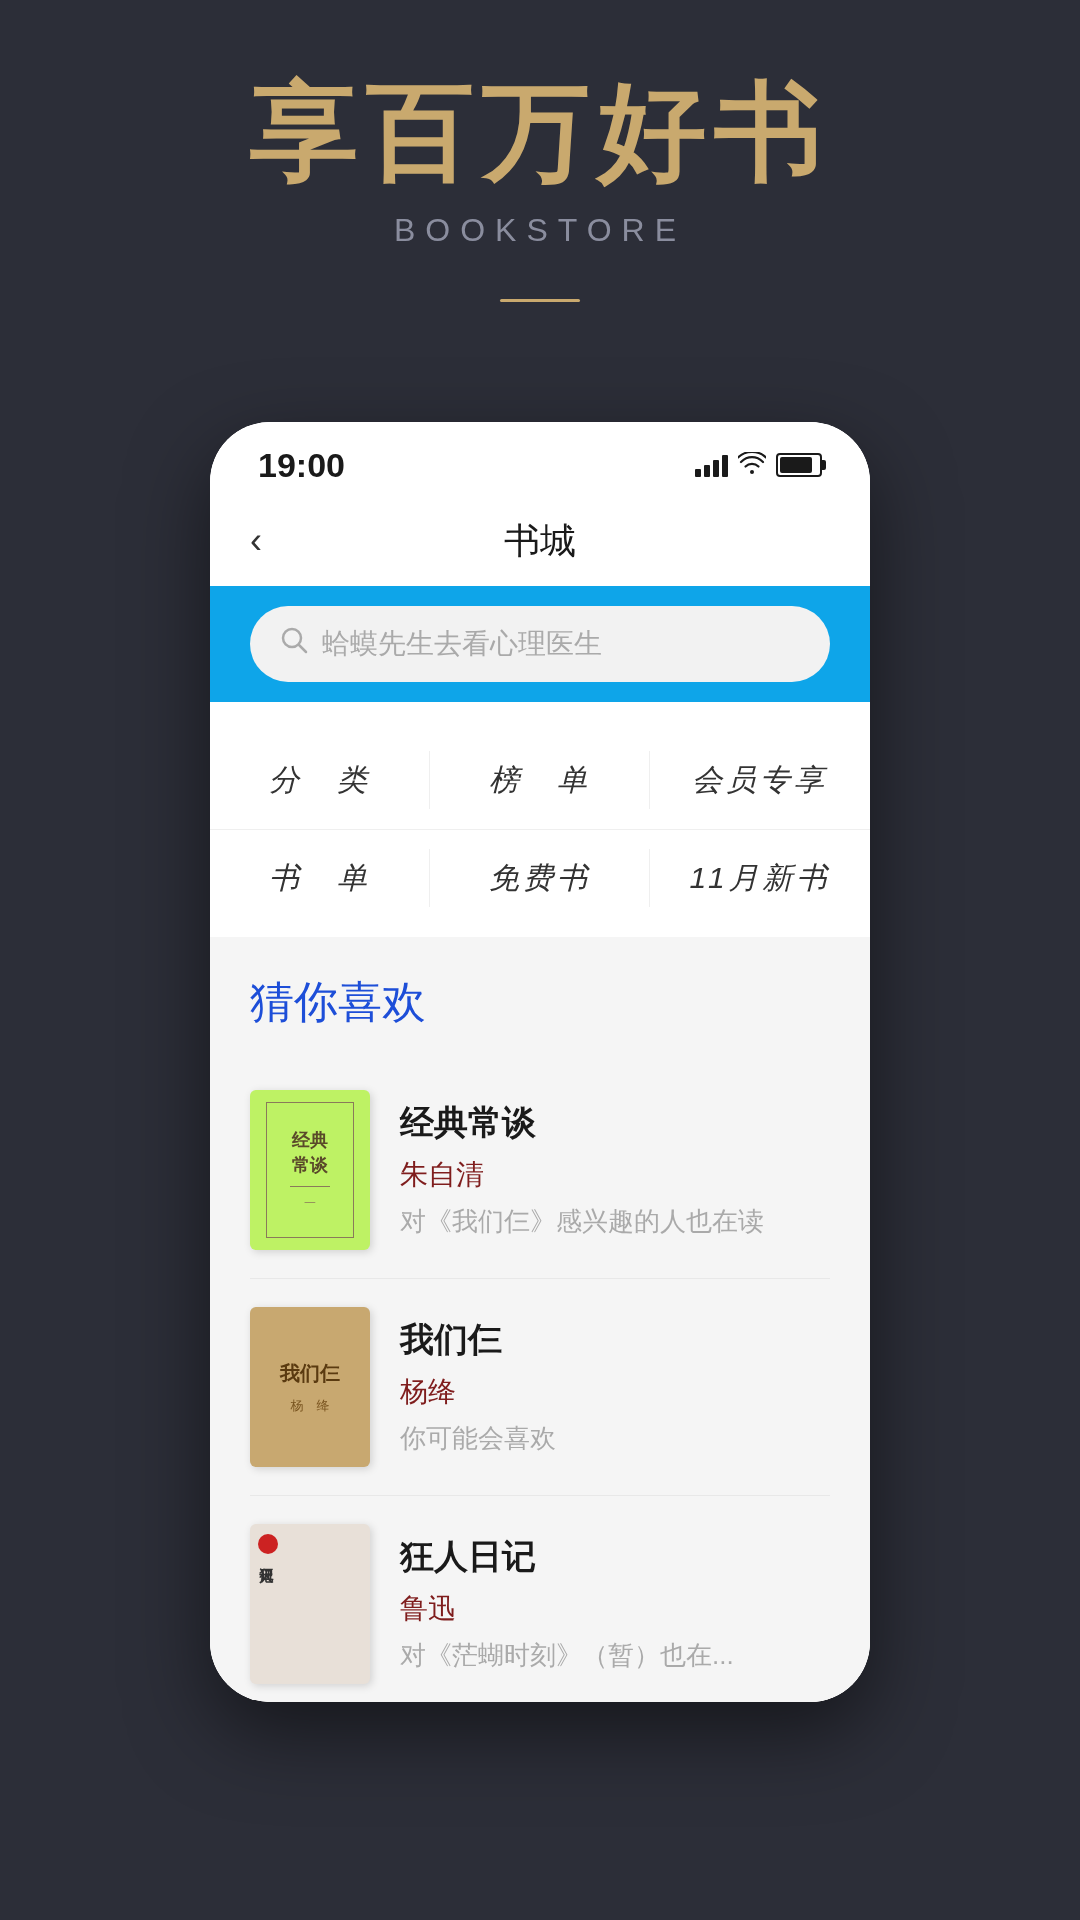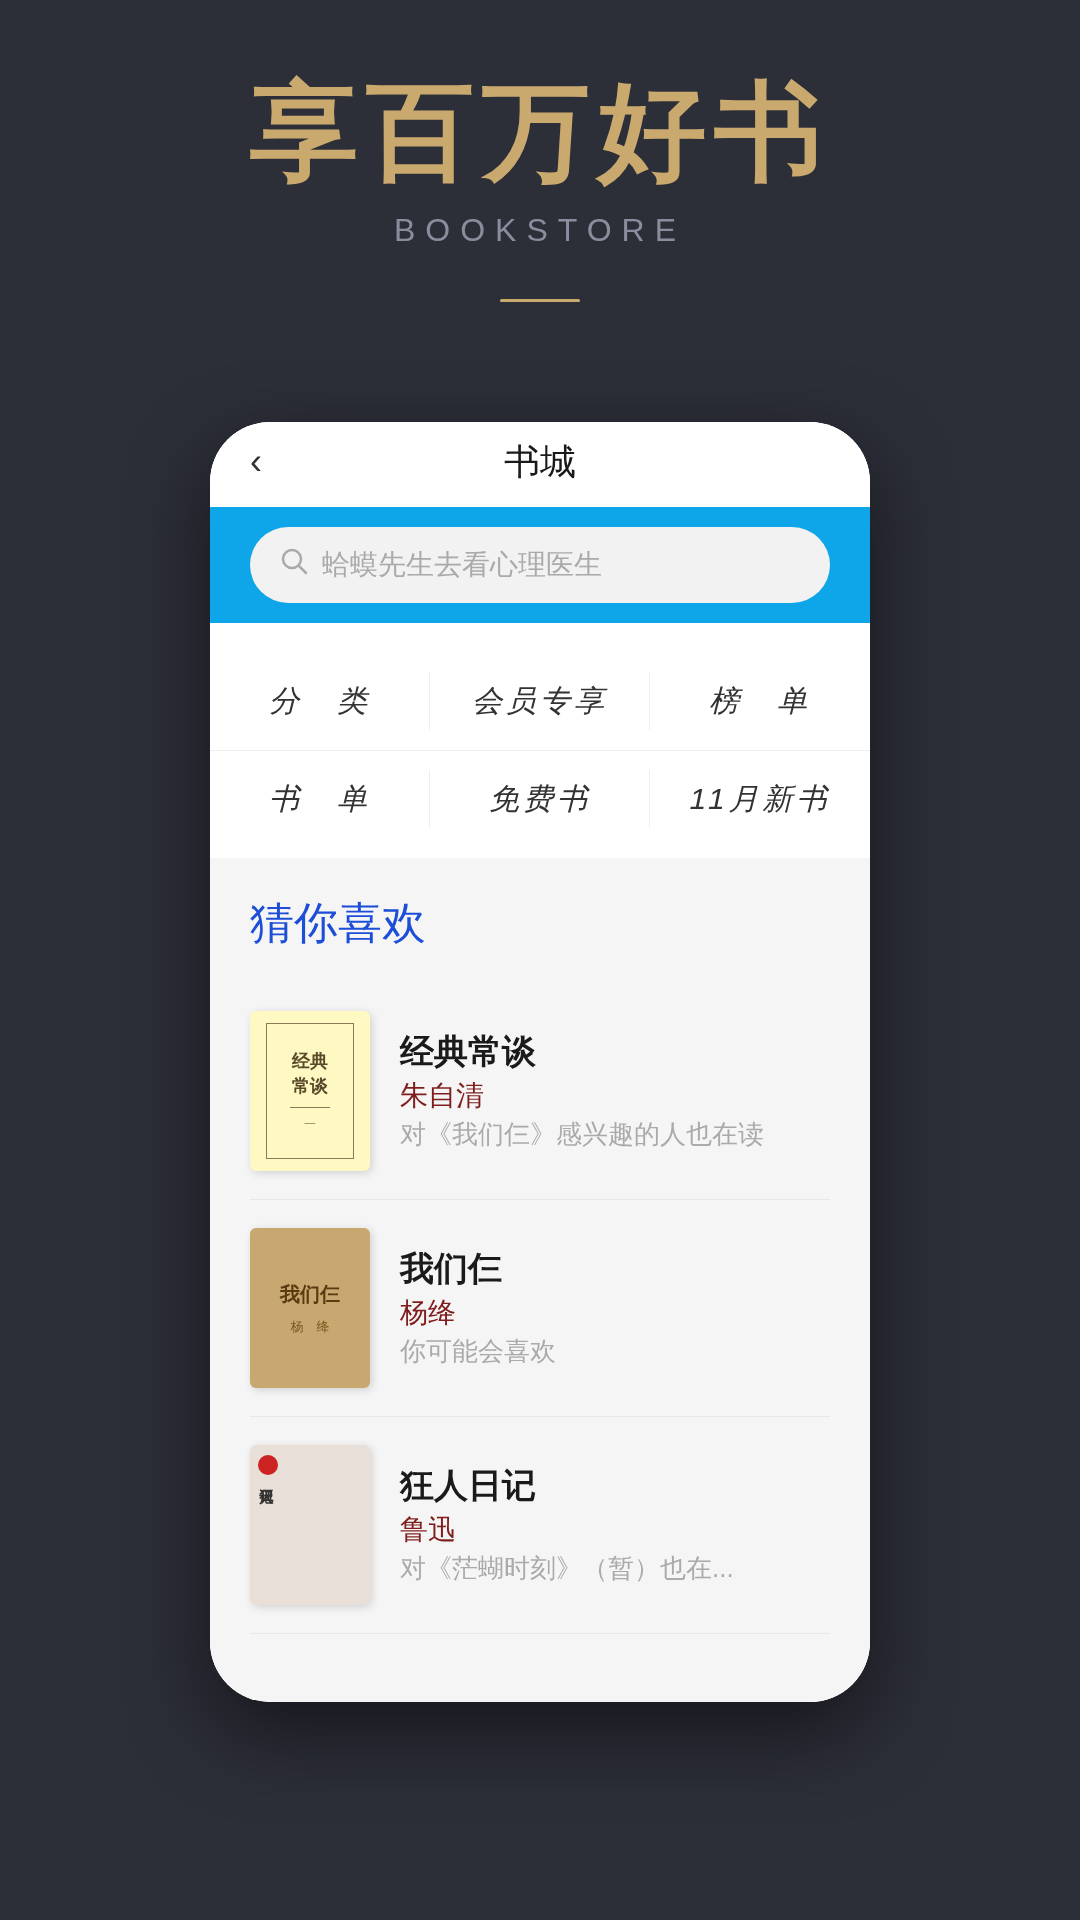--- a/index.html
+++ b/index.html
@@ -272,21 +272,21 @@
     .book-cover {
       width: 120px;
       height: 160px;
       border-radius: 6px;
       overflow: hidden;
       flex-shrink: 0;
       box-shadow: 2px 2px 8px rgba(0,0,0,0.15);
     }
 
     .book-cover-1 {
-      background-color: #fef9c3;
+      background-color: #bef264;
       display: flex;
       flex-direction: column;
       align-items: center;
       justify-content: center;
       padding: 12px 16px;
     }
 
     .book-cover-1-inner {
       border: 1.5px solid #8a7a5a;
       width: 100%;
@@ -345,21 +345,21 @@
       font-size: 14px;
       color: #333;
       writing-mode: vertical-rl;
       font-weight: 600;
     }
 
     .book-info {
       flex: 1;
       display: flex;
       flex-direction: column;
-      gap: 2px;
+      gap: 10px;
     }
 
     .book-name {
       font-size: 34px;
       font-weight: 600;
       color: #1a1a1a;
     }
 
     .book-author {
       font-size: 28px;
@@ -378,20 +378,42 @@
 
   <div class="hero-section">
     <div class="hero-title">享百万好书</div>
     <div class="hero-subtitle">BOOKSTORE</div>
     <div class="hero-divider"></div>
   </div>
 
   <div class="phone-mockup">
     <div class="phone-screen">
 
+      <div class="status-bar">
+        <span class="status-time">19:00</span>
+        <div class="status-icons">
+          <div class="signal-bars">
+            <div class="signal-bar" style="height:8px;"></div>
+            <div class="signal-bar" style="height:12px;"></div>
+            <div class="signal-bar" style="height:17px;"></div>
+            <div class="signal-bar" style="height:22px;"></div>
+          </div>
+          <span class="wifi-icon">
+            <svg width="28" height="22" viewBox="0 0 28 22" fill="none">
+              <path d="M14 18a2 2 0 1 1 0 4 2 2 0 0 1 0-4z" fill="#1a1a1a"></path>
+              <path d="M7.5 14.5c1.7-1.7 4-2.7 6.5-2.7s4.8 1 6.5 2.7" stroke="#1a1a1a" stroke-width="2.2" stroke-linecap="round" fill="none"></path>
+              <path d="M3 10c3-3 7.2-4.8 11-4.8s8 1.8 11 4.8" stroke="#1a1a1a" stroke-width="2.2" stroke-linecap="round" fill="none"></path>
+              <path d="M0 5.5C3.8 1.7 8.7 0 14 0s10.2 1.7 14 5.5" stroke="#1a1a1a" stroke-width="2.2" stroke-linecap="round" fill="none"></path>
+            </svg>
+          </span>
+          <div class="battery-icon">
+            <div class="battery-fill"></div>
+          </div>
+        </div>
+      </div>
 
       <div class="nav-bar">
         <span class="nav-back">‹</span>
         <span class="nav-title">书城</span>
       </div>
 
       <div class="search-container">
         <div class="search-bar">
           <span class="search-icon-wrap">
             <svg width="28" height="28" viewBox="0 0 28 28" fill="none">
@@ -399,22 +421,22 @@
               <line x1="19" y1="19" x2="26" y2="26" stroke="#aaa" stroke-width="2.5" stroke-linecap="round"></line>
             </svg>
           </span>
           <span class="search-placeholder">蛤蟆先生去看心理医生</span>
         </div>
       </div>
 
       <div class="category-grid">
         <div class="category-row">
           <div class="category-item">分　类</div>
+          <div class="category-item">榜　单</div>
           <div class="category-item">会员专享</div>
-          <div class="category-item">榜　单</div>
         </div>
         <div class="category-row">
           <div class="category-item">书　单</div>
           <div class="category-item">免费书</div>
           <div class="category-item">11月新书</div>
         </div>
       </div>
 
       <div class="recommend-section">
         <div class="recommend-title">猜你喜欢</div>

